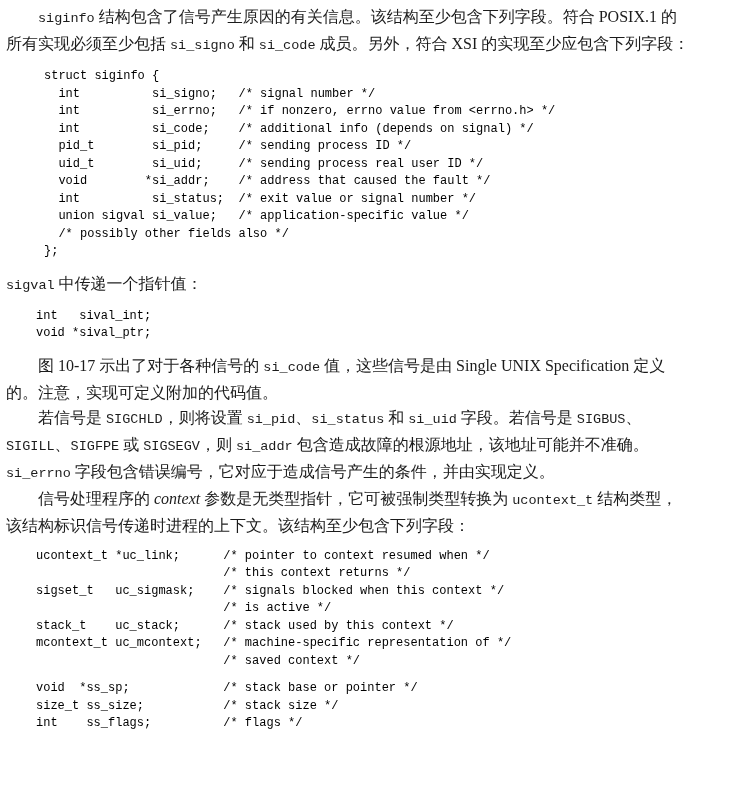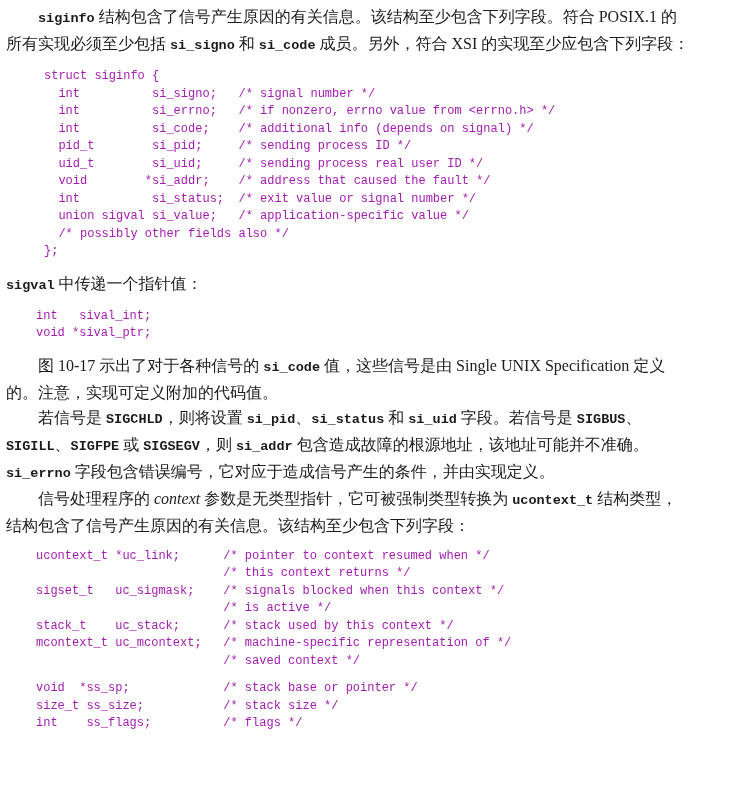--- a/index.html
+++ b/index.html
@@ -13,27 +13,26 @@
     margin:0;
     font-size:16px;line-height:25px;
     text-align:justify;
   }
   p.indent{text-indent:2em;}
   .run-text{font-family:"Liberation Serif","DejaVu Serif",serif;}
   .run-it{font-style:italic;}
   .run-code{
     font-family:"Liberation Mono","DejaVu Sans Mono",monospace;
     font-size:13.5px;
-    font-weight:bold;
   }
   pre.code{
     margin:10px 0 10px 30px;
     font-family:"Liberation Mono","DejaVu Sans Mono",monospace;
     font-size:12px;line-height:17.5px;
-    color:#a21caf;
+    color:#000000;
   }
   pre.block1{margin-left:38px;}
 </style>
 </head>
 <body>
 
 <div class="page">
 
   <p class="body indent"><span class="run-code">siginfo</span><span class="run-text"> 结构包含了信号产生原因的有关信息。该结构至少包含下列字段。符合 POSIX.1 的</span><br><span class="run-text">所有实现必须至少包括 </span><span class="run-code">si_signo</span><span class="run-text"> 和 </span><span class="run-code">si_code</span><span class="run-text"> 成员。另外，符合 XSI 的实现至少应包含下列字段：</span></p>
 
@@ -52,21 +51,21 @@
   <p class="body"><span class="run-code">sigval</span><span class="run-text"> 中传递一个指针值：</span></p>
 
   <pre class="code">int   sival_int;
 void *sival_ptr;</pre>
 
 
   <p class="body indent"><span class="run-text">图 10-17 示出了对于各种信号的 </span><span class="run-code">si_code</span><span class="run-text"> 值，这些信号是由 Single UNIX Specification 定义</span><br><span class="run-text">的。注意，实现可定义附加的代码值。</span></p>
 
   <p class="body indent"><span class="run-text">若信号是 </span><span class="run-code">SIGCHLD</span><span class="run-text">，则将设置 </span><span class="run-code">si_pid</span><span class="run-text">、</span><span class="run-code">si_status</span><span class="run-text"> 和 </span><span class="run-code">si_uid</span><span class="run-text"> 字段。若信号是 </span><span class="run-code">SIGBUS</span><span class="run-text">、</span><br><span class="run-code">SIGILL</span><span class="run-text">、</span><span class="run-code">SIGFPE</span><span class="run-text"> 或 </span><span class="run-code">SIGSEGV</span><span class="run-text">，则 </span><span class="run-code">si_addr</span><span class="run-text"> 包含造成故障的根源地址，该地址可能并不准确。</span><br><span class="run-code">si_errno</span><span class="run-text"> 字段包含错误编号，它对应于造成信号产生的条件，并由实现定义。</span></p>
 
-  <p class="body indent"><span class="run-text">信号处理程序的 </span><span class="run-it">context</span><span class="run-text"> 参数是无类型指针，它可被强制类型转换为 </span><span class="run-code">ucontext_t</span><span class="run-text"> 结构类型，</span><br><span class="run-text">结构包含了信号产生原因的有关信息。该结构至少包含下列字段：</span></p>
+  <p class="body indent"><span class="run-text">信号处理程序的 </span><span class="run-it">context</span><span class="run-text"> 参数是无类型指针，它可被强制类型转换为 </span><span class="run-code">ucontext_t</span><span class="run-text"> 结构类型，</span><br><span class="run-text">该结构标识信号传递时进程的上下文。该结构至少包含下列字段：</span></p>
 
   <pre class="code">ucontext_t *uc_link;      /* pointer to context resumed when */
                           /* this context returns */
 sigset_t   uc_sigmask;    /* signals blocked when this context */
                           /* is active */
 stack_t    uc_stack;      /* stack used by this context */
 mcontext_t uc_mcontext;   /* machine-specific representation of */
                           /* saved context */</pre>
 
 

